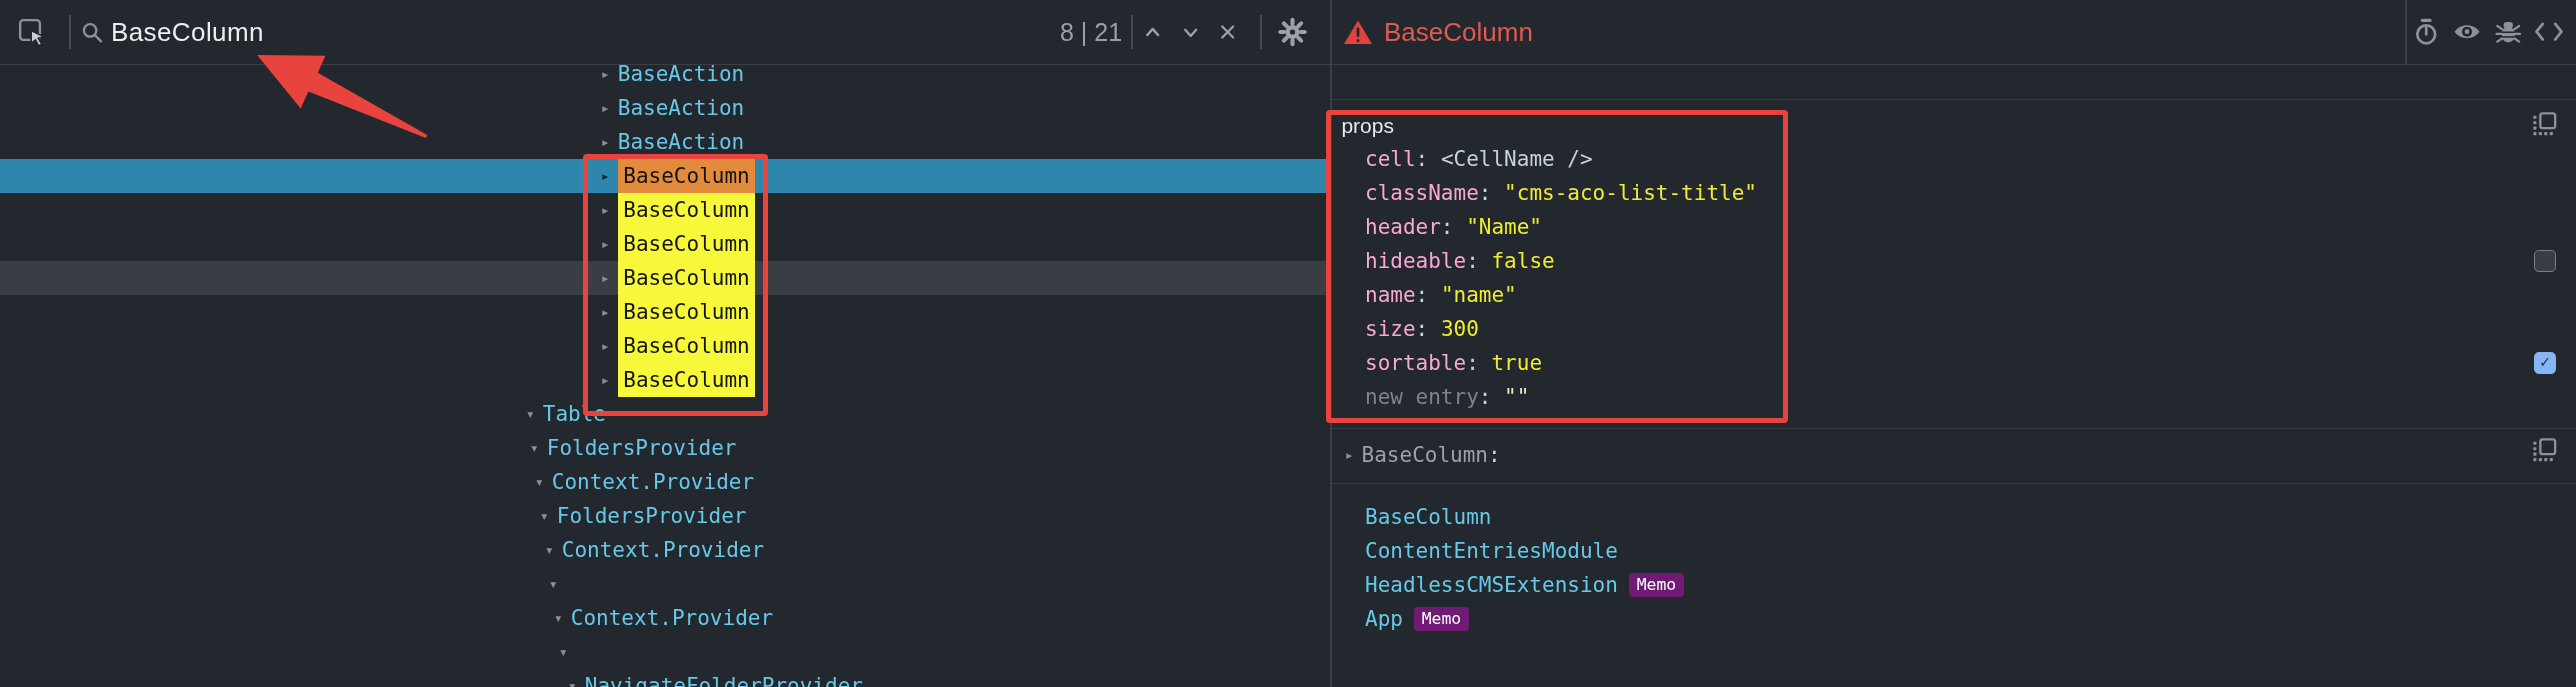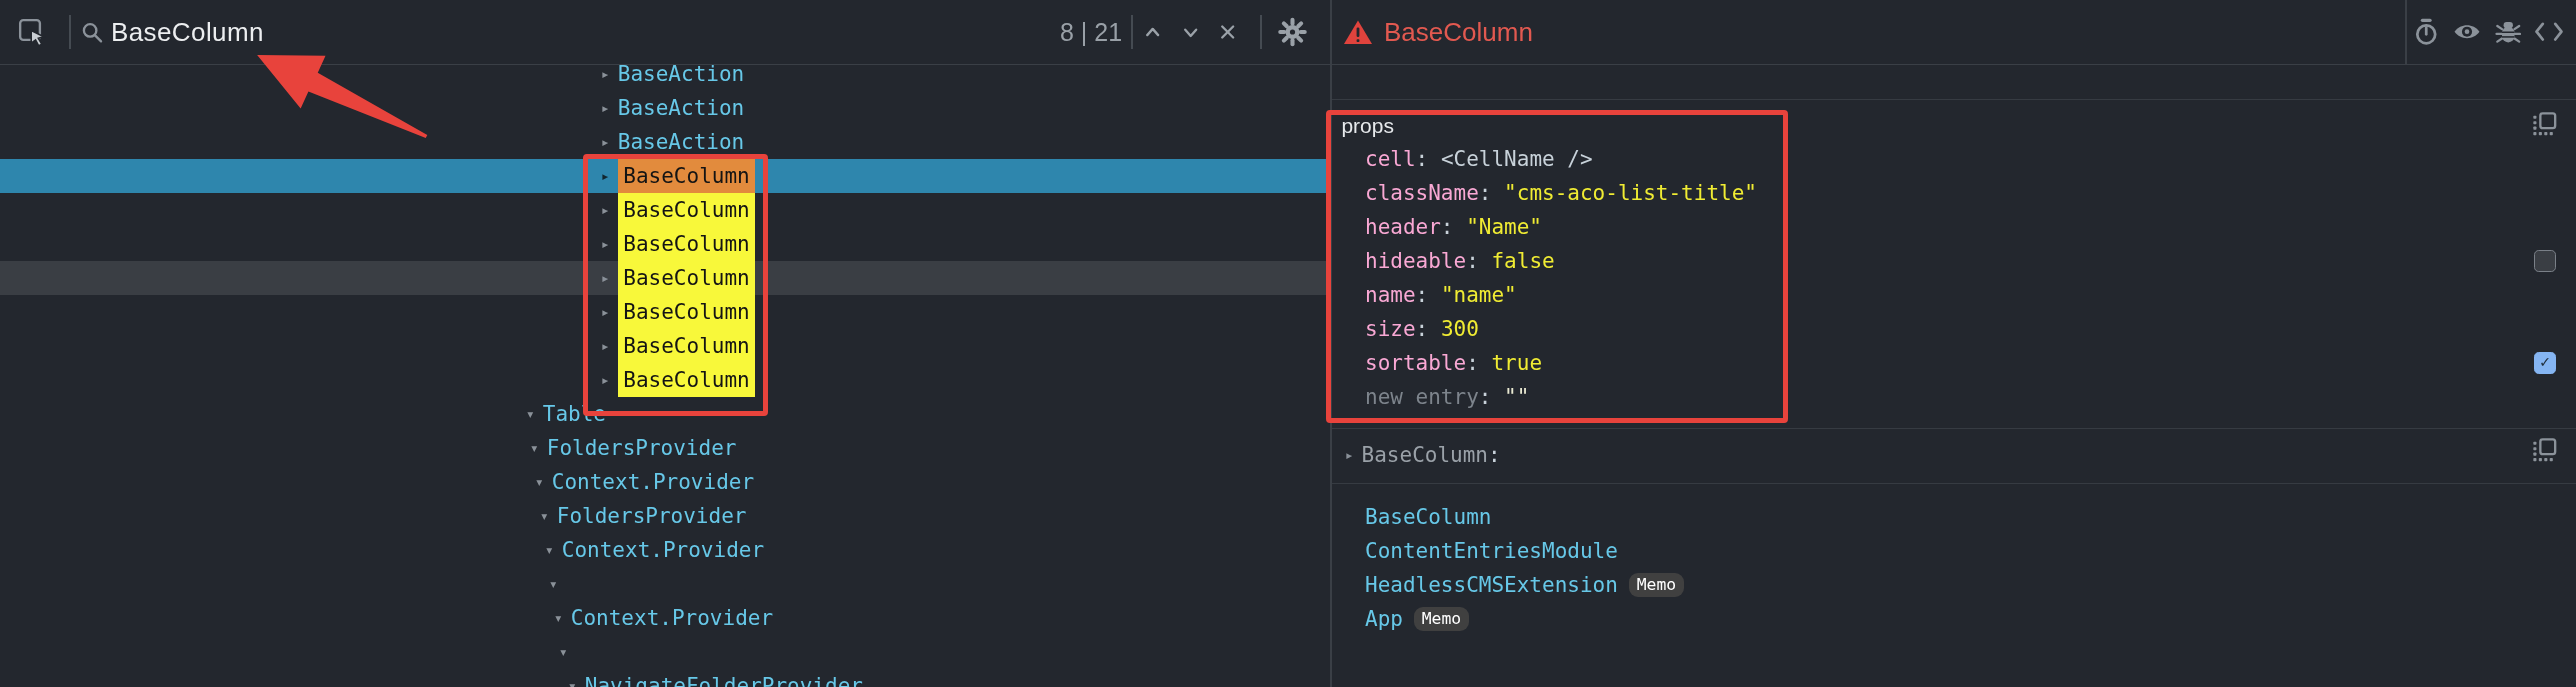--- a/index.html
+++ b/index.html
@@ -61,22 +61,22 @@
   .copy-btn{position:absolute;right:18.7px;top:11px;cursor:pointer;}
   .sec-hooks .copy-btn{top:7.8px;}
 
   .hrow{height:34px;display:flex;align-items:center;padding-left:7.8px;
         font-family:"DejaVu Sans Mono",monospace;font-size:21px;white-space:pre;}
   .hkey{color:#9aa1a8;}
 
   .rbrow{height:34px;display:flex;align-items:center;padding-left:33px;
          font-family:"DejaVu Sans Mono",monospace;font-size:21px;}
   .rblink{color:#67c8e8;cursor:pointer;text-decoration:none;}
-  .badge{margin-left:11px;background:#404040;color:#fff;font-size:16.4px;line-height:16.4px;
-         padding:3.9px 7.8px;border-radius:9px;text-align:center;}
+  .badge{margin-left:11px;background:#701a75;color:#fff;font-size:16.4px;line-height:16.4px;
+         padding:3.9px 7.8px;border-radius:4px;text-align:center;}
 
   
   .ann{position:absolute;z-index:50;pointer-events:none;}
   .ann-rect{border:5.5px solid #e8433c;border-radius:3.9px;box-sizing:border-box;}
   .ann-rect-tree{left:583px;top:154px;width:185px;height:262px;}
   .ann-rect-props{left:1326px;top:110px;width:462px;height:313px;}
   .ann-arrow{left:246px;top:44px;}
 </style>
 </head>
 <body>

